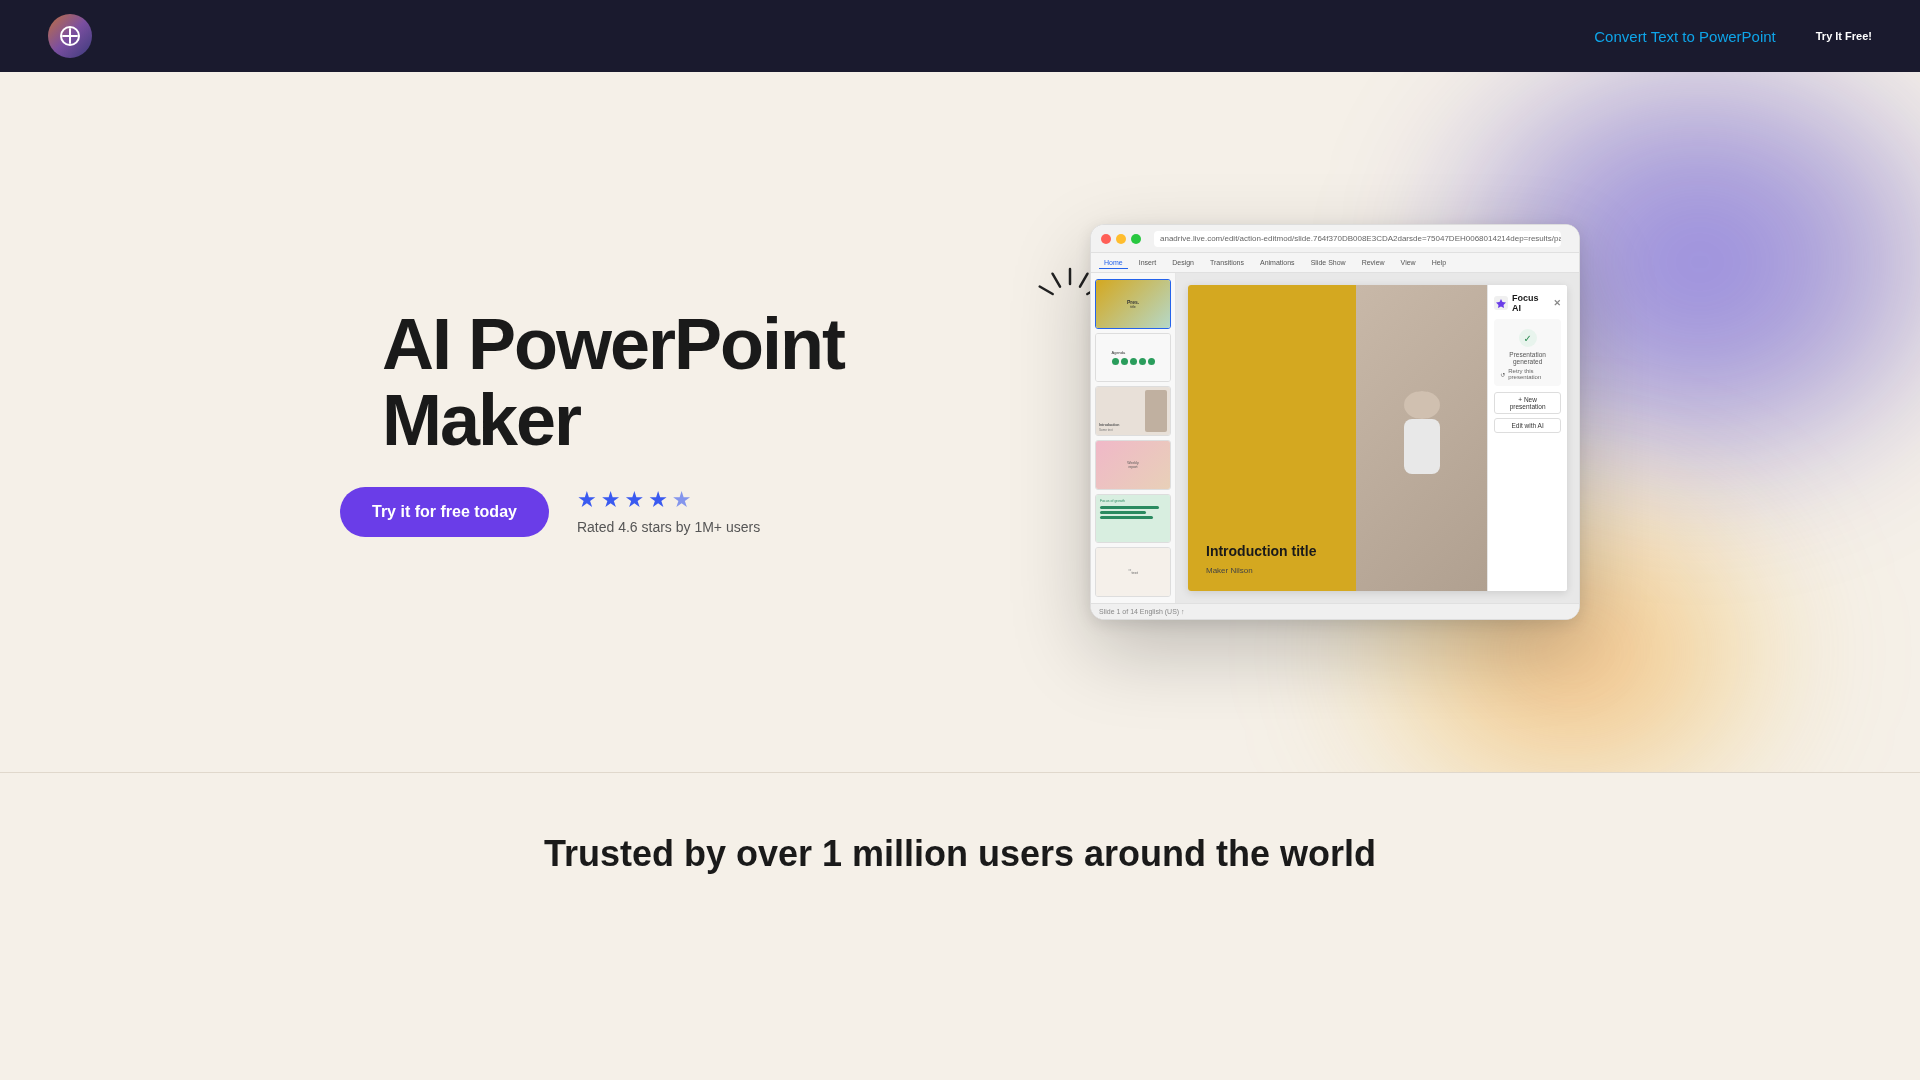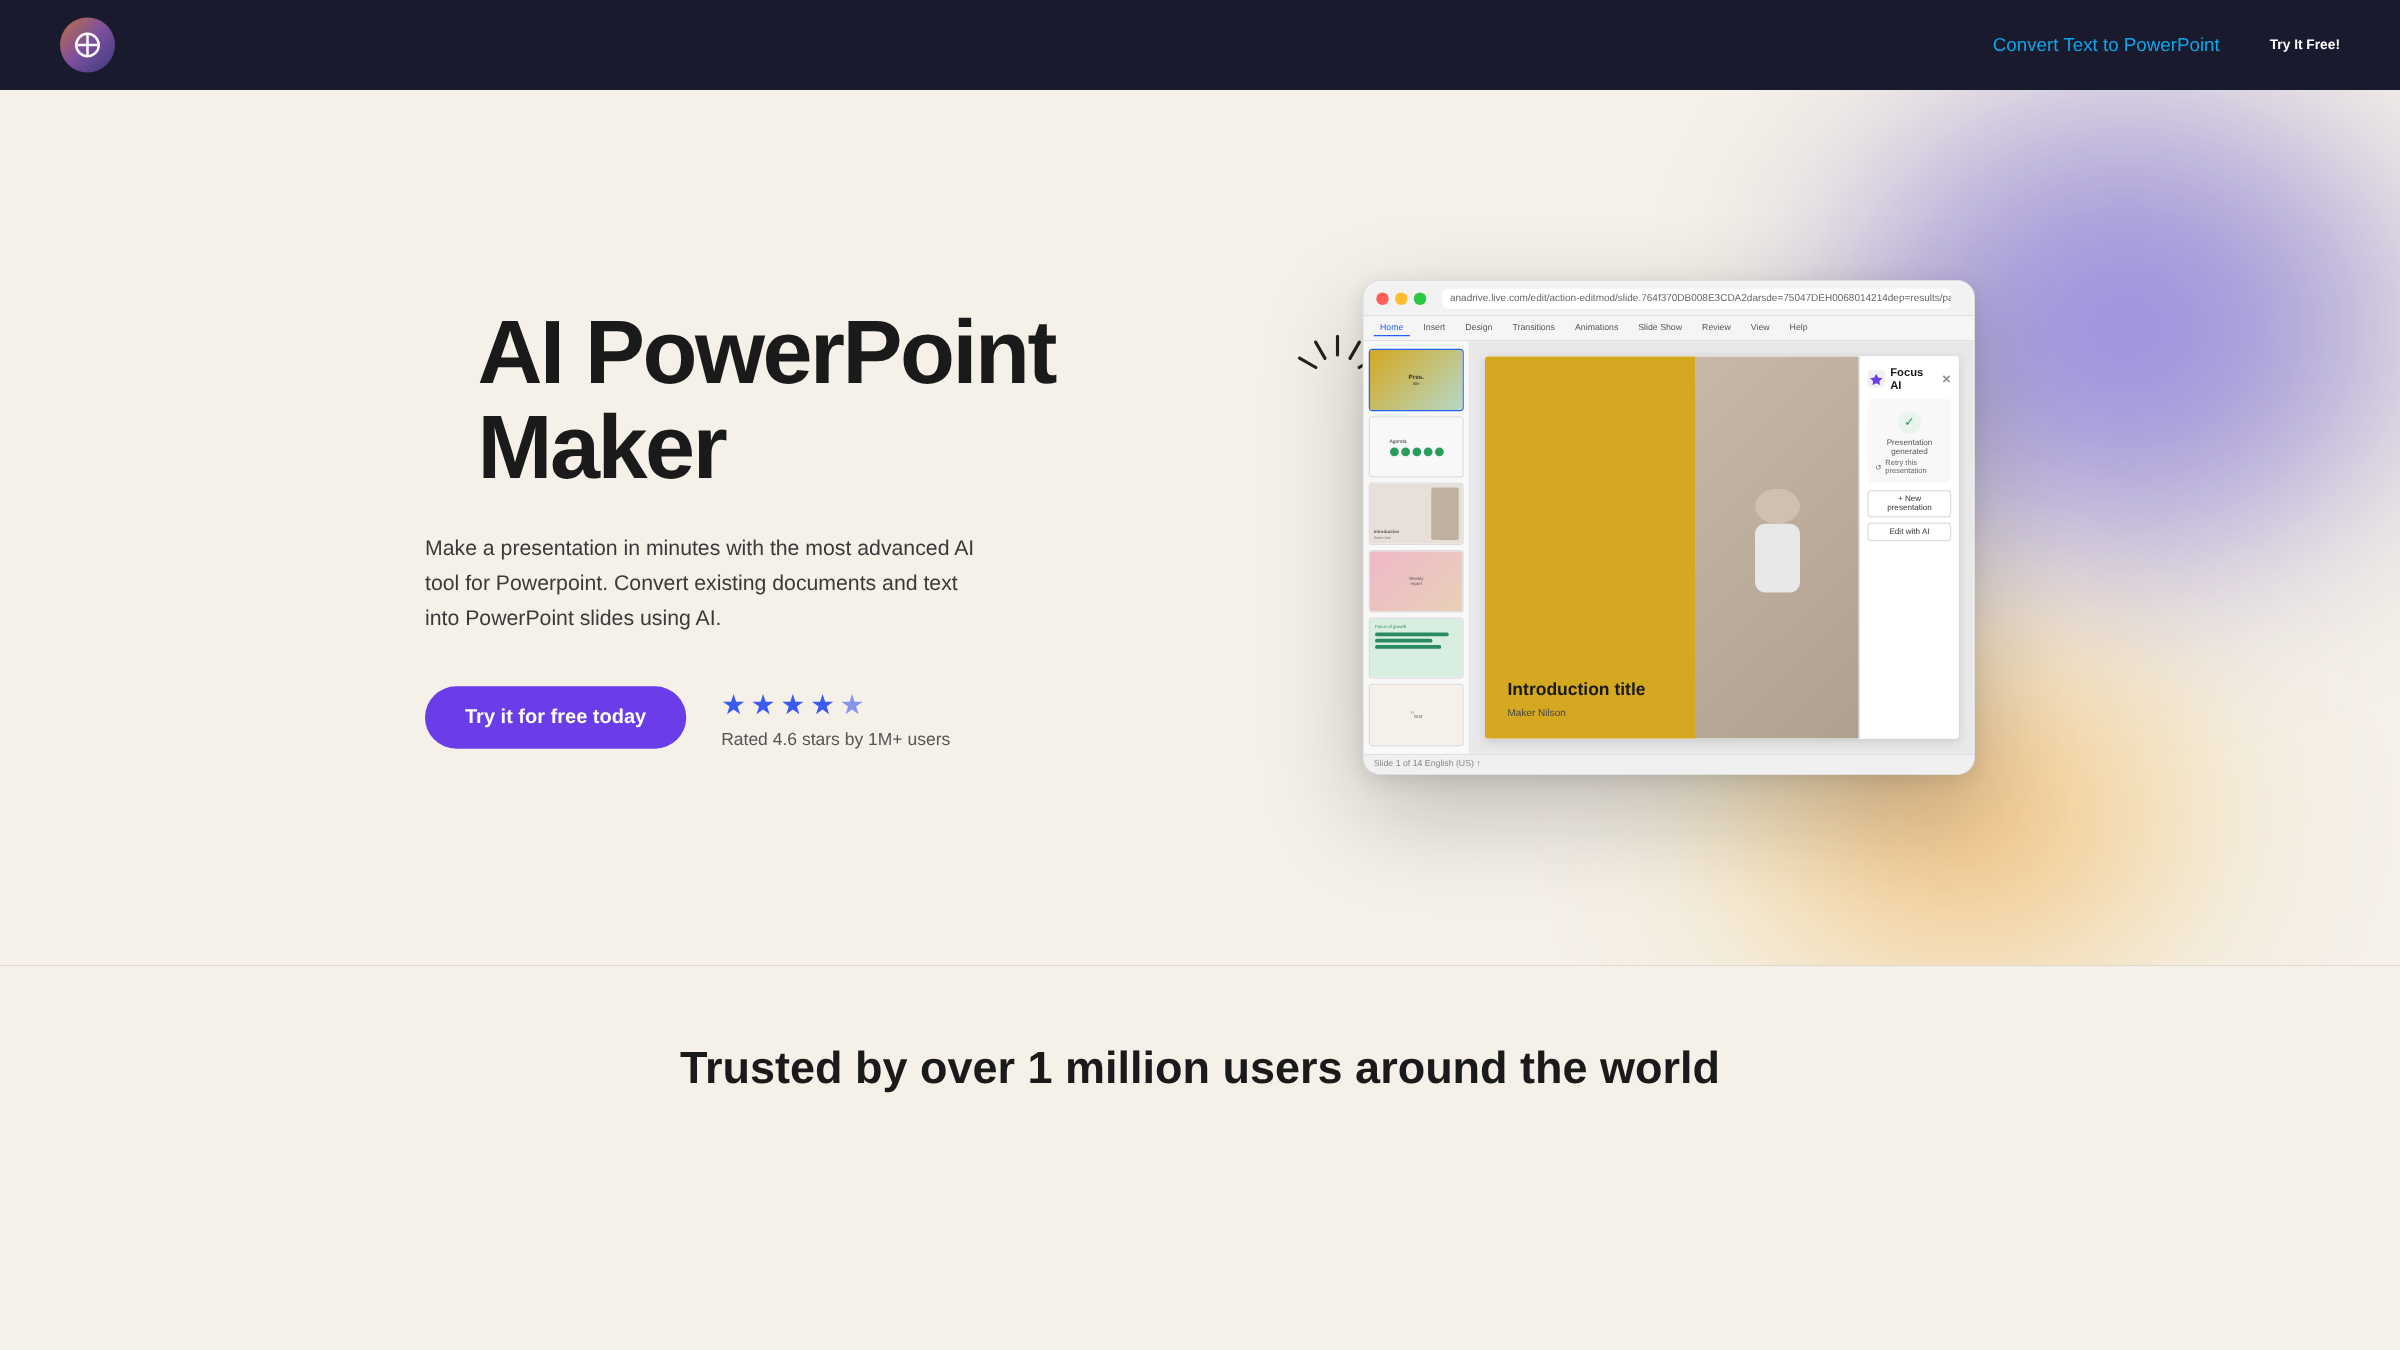--- a/index.html
+++ b/index.html
@@ -96,21 +96,21 @@
     }
     .hero-subtitle {
       font-size: 17px;
       color: #3a3a3a;
       line-height: 1.65;
       margin-bottom: 40px;
       max-width: 450px;
     }
     .hero-actions {
       display: flex;
-      align-items: flex-end;
+      align-items: flex-start;
       gap: 28px;
       flex-wrap: wrap;
     }
     .cta-button {
       background: #6a3de8;
       color: white;
       border: none;
       border-radius: 32px;
       padding: 16px 32px;
       font-size: 16px;
@@ -405,21 +405,20 @@
   <div class="blob-blue"></div>
   <div class="blob-orange"></div>
 
   <div class="hero-content">
 
     <div class="hero-left">
       <h1 class="hero-title">
         <span>AI PowerPoint</span><br>
         <span>Maker</span>
       </h1>
-      <p class="hero-subtitle">Make a presentation in minutes with the most advanced AI tool for Powerpoint. Convert existing documents and text into PowerPoint slides using AI.</p>
       <div class="hero-actions">
         <button class="cta-button">Try it for free today</button>
         <div class="rating-block">
           <div class="stars">
             <span class="star">★</span>
             <span class="star">★</span>
             <span class="star">★</span>
             <span class="star">★</span>
             <span class="star-half">★</span>
           </div>

